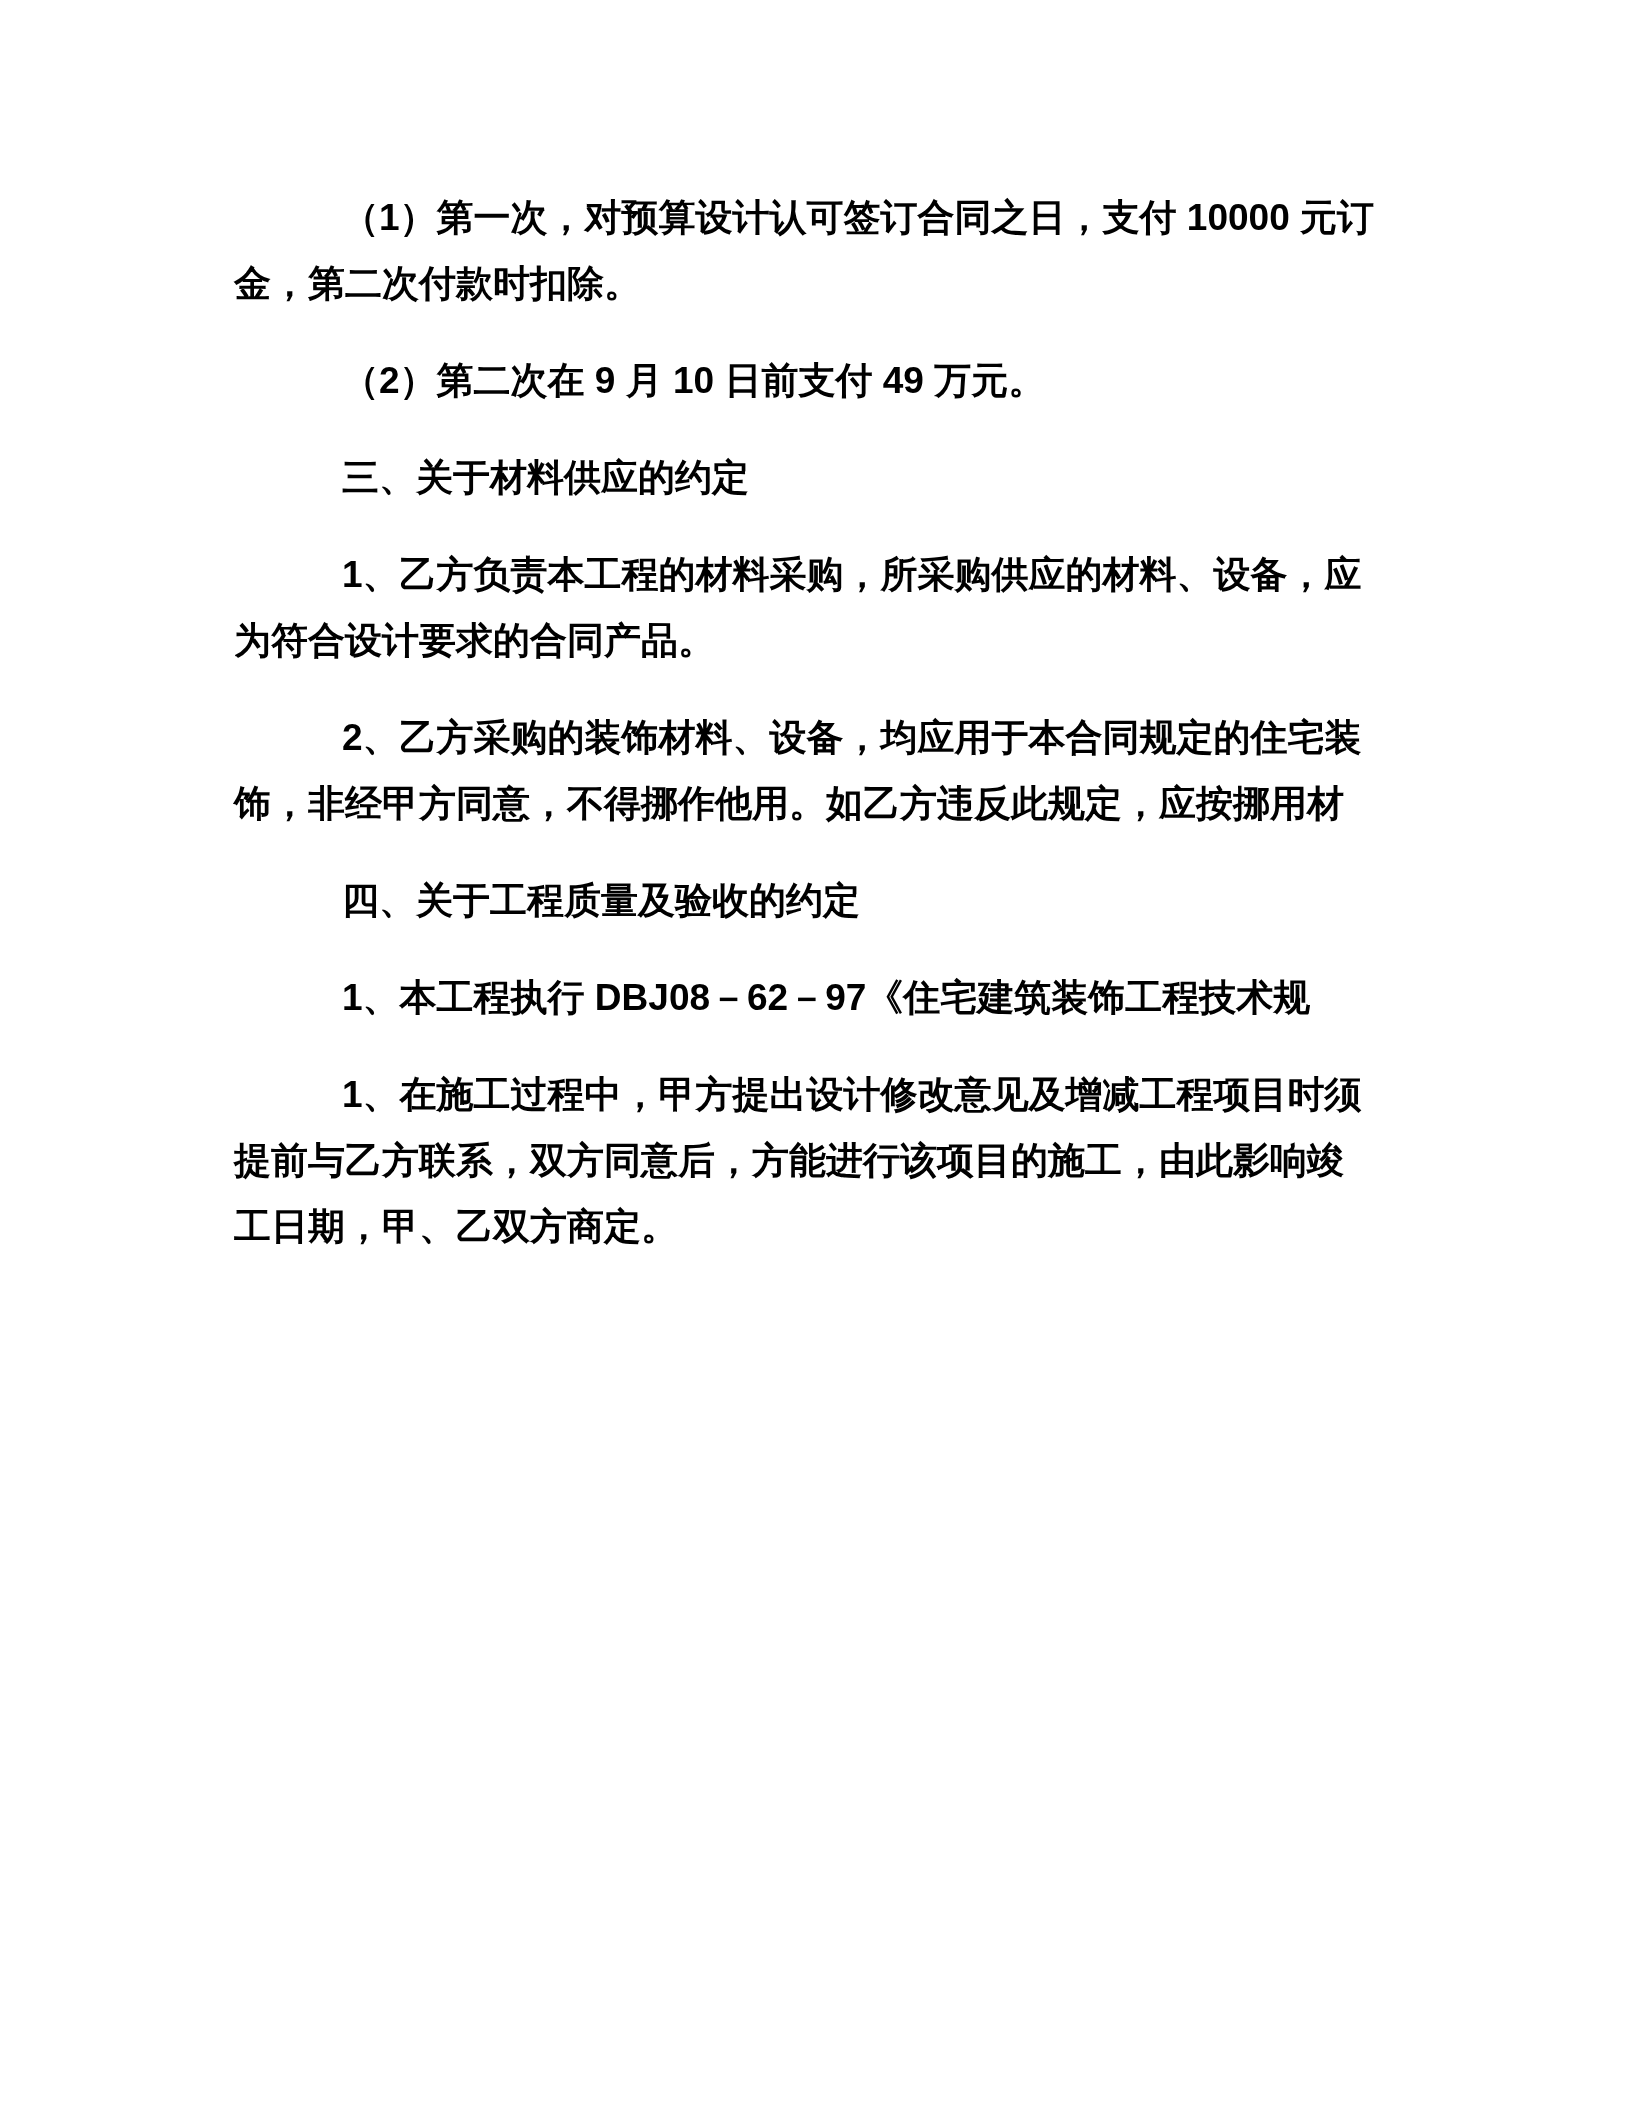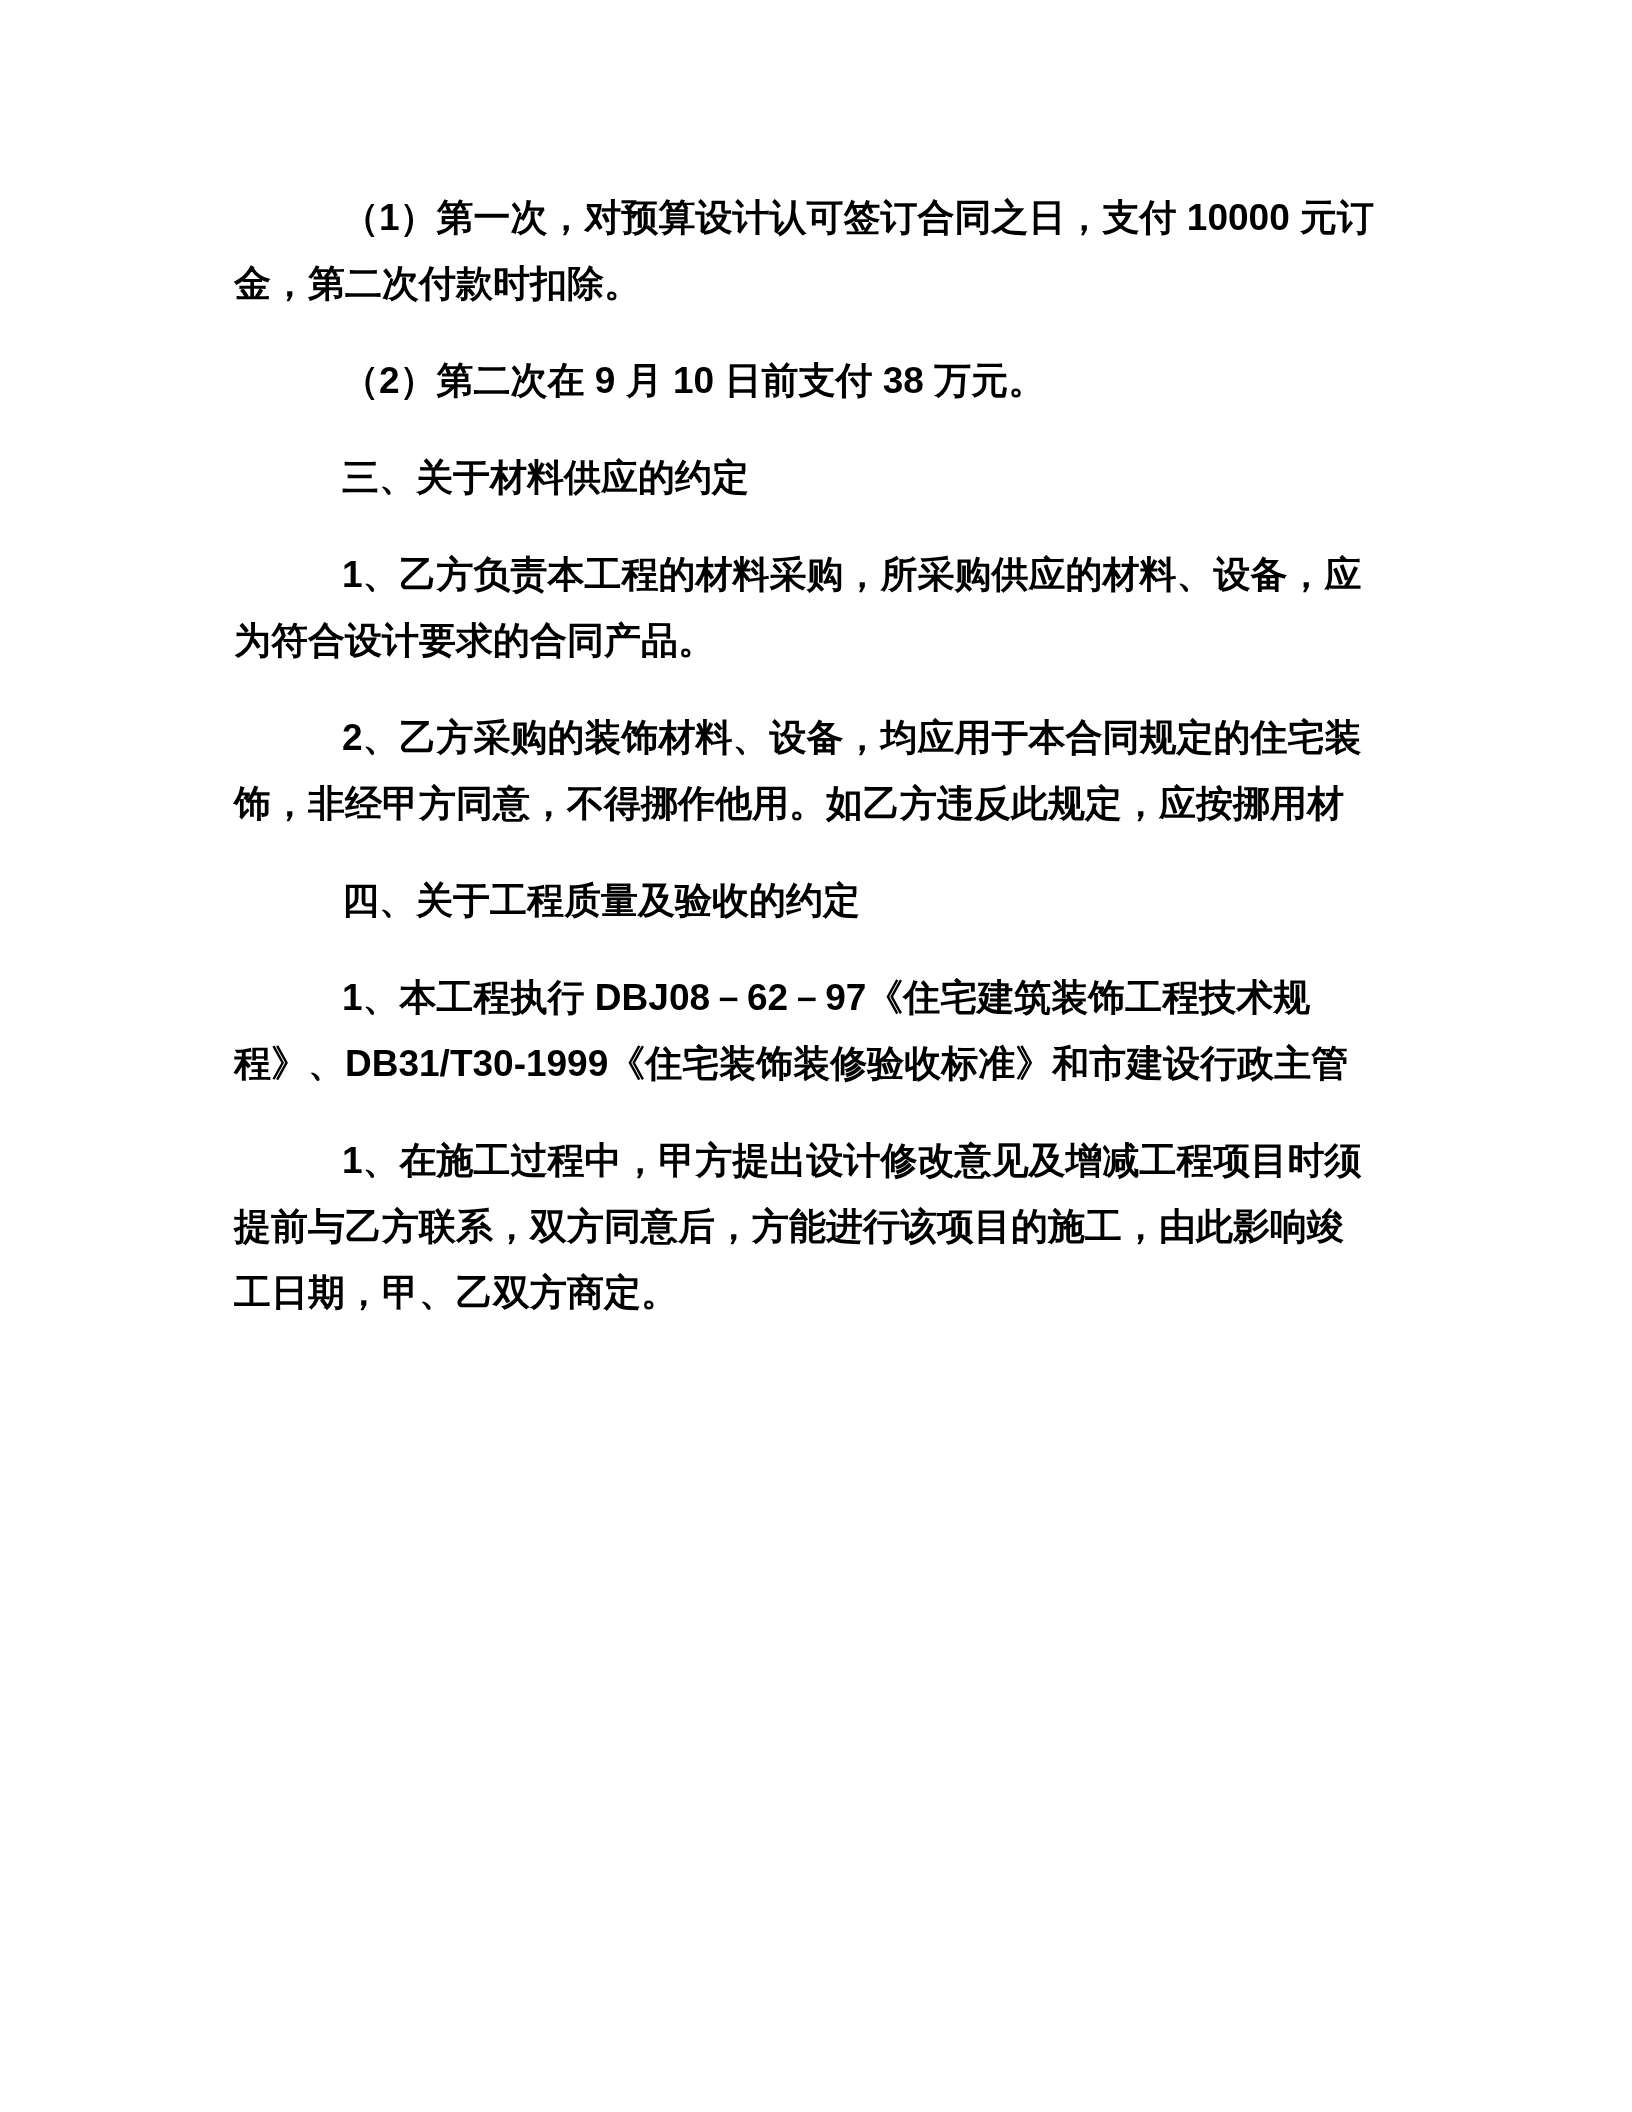--- a/index.html
+++ b/index.html
@@ -48,39 +48,38 @@
 </head>
 <body>
 
 <div class="page">
   <div class="doc">
       <div class="para">
         <div class="line first">（1）第一次，对预算设计认可签订合同之日，支付 10000 元订</div>
         <div class="line">金，第二次付款时扣除。</div>
       </div>
       <div class="para">
-        <div class="line first">（2）第二次在 9 月 10 日前支付 38 万元。</div>
+        <div class="line first">（2）第二次在 9 月 10 日前支付 49 万元。</div>
       </div>
       <div class="para">
         <div class="line first">三、关于材料供应的约定</div>
       </div>
       <div class="para">
         <div class="line first">1、乙方负责本工程的材料采购，所采购供应的材料、设备，应</div>
         <div class="line">为符合设计要求的合同产品。</div>
       </div>
       <div class="para">
         <div class="line first">2、乙方采购的装饰材料、设备，均应用于本合同规定的住宅装</div>
         <div class="line">饰，非经甲方同意，不得挪作他用。如乙方违反此规定，应按挪用材</div>
       </div>
       <div class="para">
         <div class="line first">四、关于工程质量及验收的约定</div>
       </div>
       <div class="para">
         <div class="line first">1、本工程执行 DBJ08－62－97《住宅建筑装饰工程技术规</div>
-        <div class="line">程》、DB31/T30-1999《住宅装饰装修验收标准》和市建设行政主管</div>
       </div>
       <div class="para">
         <div class="line first">1、在施工过程中，甲方提出设计修改意见及增减工程项目时须</div>
         <div class="line">提前与乙方联系，双方同意后，方能进行该项目的施工，由此影响竣</div>
         <div class="line">工日期，甲、乙双方商定。</div>
       </div>
     </div>
 </div>
 
 </body></html>

